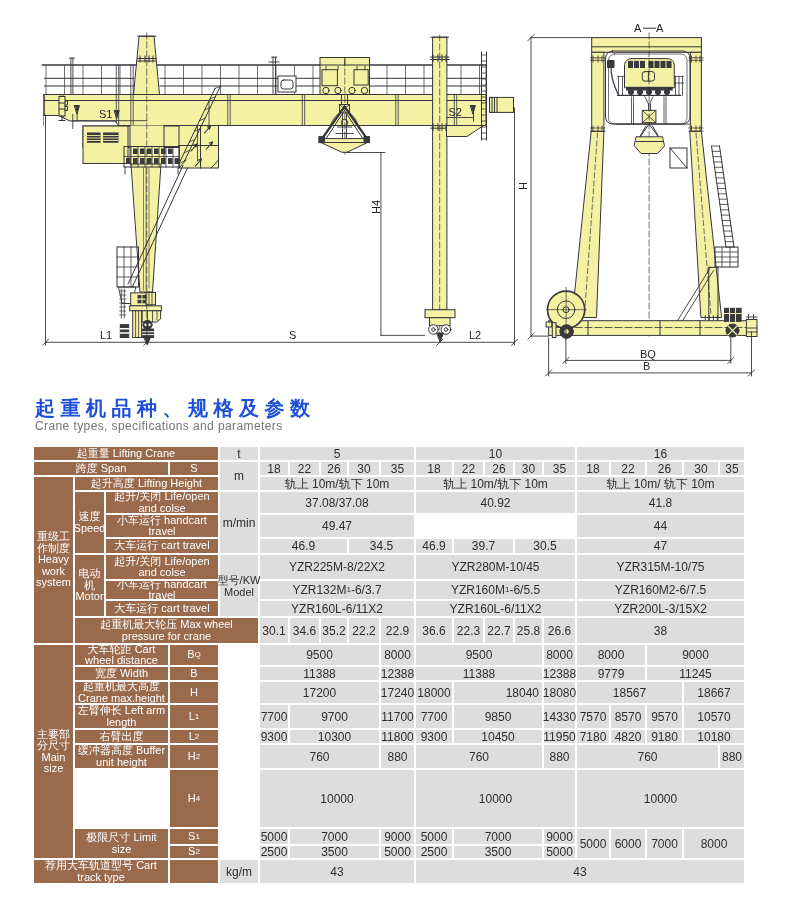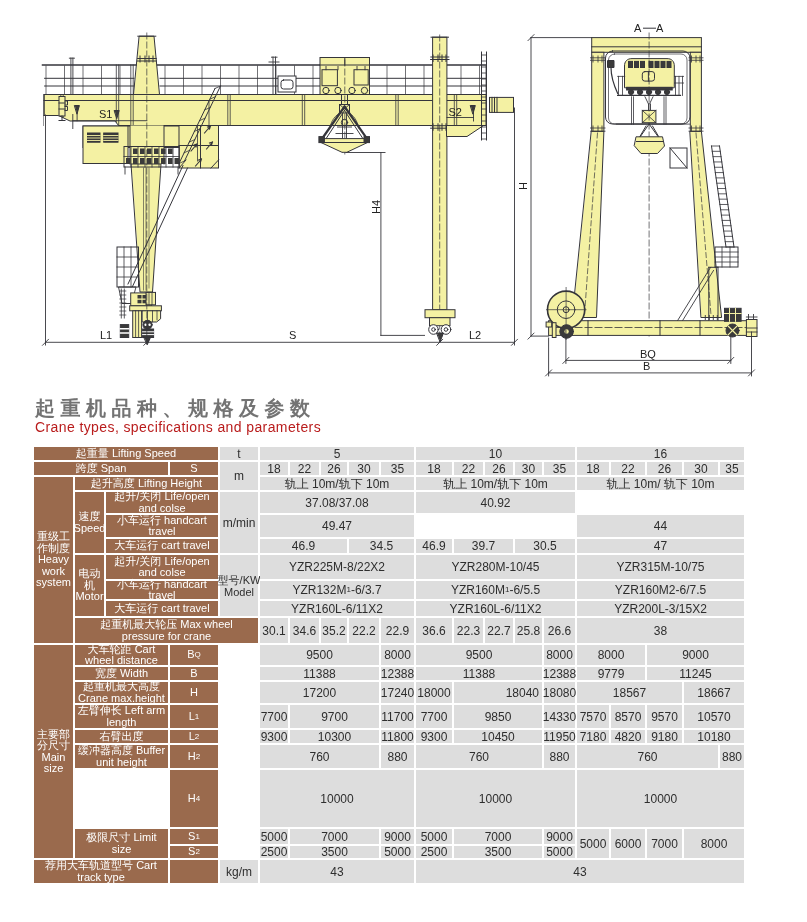--- a/index.html
+++ b/index.html
@@ -1,18 +1,18 @@
 <!DOCTYPE html>
 <html><head><meta charset="utf-8"><title>Crane types, specifications and parameters</title>
 <style>
 html,body{margin:0;padding:0}
 #page{position:relative;width:807px;height:922px;background:#fff;font-family:"Liberation Sans",sans-serif;overflow:hidden}
 #draw{position:absolute;left:0;top:0}
-#t1{position:absolute;left:35px;top:395px;font-size:20px;font-weight:bold;color:#737373;letter-spacing:5.5px}
-#t2{position:absolute;left:35px;top:419px;font-size:14px;color:#b91c1c;letter-spacing:0.4px}
+#t1{position:absolute;left:35px;top:395px;font-size:20px;font-weight:bold;color:#1d4ed8;letter-spacing:5.5px}
+#t2{position:absolute;left:35px;top:419px;font-size:12px;color:#737373;letter-spacing:0.4px}
 #spec{position:absolute;left:34px;top:447px;display:grid;grid-template-columns:39px 29px 62px 48px 38px 28px 29px 26px 30px 33px 36px 29px 28px 27px 31px 32px 34px 35px 34px 24px;grid-template-rows:13px 13px 13px 21px 22px 14px 24px 18px 15px 25px 20px 13px 21px 23px 13px 23px 57px 15px 12px 23px;gap:2px;}
 #spec > div{display:flex;align-items:center;justify-content:center;text-align:center}
 .br{background:#9a6a4d;color:#fff;font-size:11px;line-height:11.5px}
 .gy{background:#dddddd;color:#2e2e2e;font-size:12px;line-height:12px}
 .u{font-size:12px}
 .mod{font-size:11px;line-height:12px}
 .r{justify-content:flex-end !important;padding-right:3px}
 .s10{font-size:10px;line-height:11px}
 sub{font-size:8px;line-height:6px;vertical-align:sub}
 
@@ -374,21 +374,21 @@
         </g>
 </g>
     </svg>
 
 <div id="t1">起重机品种、规格及参数</div>
 
 <div id="t2">Crane types, specifications and parameters</div>
 
 <div id="spec">
 
-<div class="br" style="grid-area:1/1/2/5">起重量 Lifting Speed</div>
+<div class="br" style="grid-area:1/1/2/5">起重量 Lifting Crane</div>
 <div class="gy u" style="grid-area:1/5/2/6">t</div>
 <div class="gy" style="grid-area:1/6/2/11">5</div>
 <div class="gy" style="grid-area:1/11/2/16">10</div>
 <div class="gy" style="grid-area:1/16/2/21">16</div>
 
 <div class="br" style="grid-area:2/1/3/4">跨度 Span</div>
 <div class="br" style="grid-area:2/4/3/5">S</div>
 <div class="gy u" style="grid-area:2/5/4/6">m</div>
 <div class="gy" style="grid-area:2/6/3/7">18</div>
 <div class="gy" style="grid-area:2/7/3/8">22</div>
@@ -410,20 +410,21 @@
 <div class="br" style="grid-area:3/2/4/5">起升高度 Lifting Height</div>
 <div class="gy" style="grid-area:3/6/4/11">轨上 10m/轨下 10m</div>
 <div class="gy" style="grid-area:3/11/4/16">轨上 10m/轨下 10m</div>
 <div class="gy" style="grid-area:3/16/4/21">轨上 10m/ 轨下 10m</div>
 
 <div class="br" style="grid-area:4/2/7/3">速度<br>Speed</div>
 <div class="br" style="grid-area:4/3/5/5">起升/关闭 Life/open<br>and colse</div>
 <div class="gy u" style="grid-area:4/5/7/6">m/min</div>
 <div class="gy" style="grid-area:4/6/5/11">37.08/37.08</div>
 <div class="gy" style="grid-area:4/11/5/16">40.92</div>
+<div class="gy" style="grid-area:4/16/5/21">41.8</div>
 
 <div class="br" style="grid-area:5/3/6/5">小车运行 handcart<br>travel</div>
 <div class="gy" style="grid-area:5/6/6/11">49.47</div>
 <div class="gy" style="grid-area:5/16/6/21">44</div>
 
 <div class="br" style="grid-area:6/3/7/5">大车运行 cart travel</div>
 <div class="gy" style="grid-area:6/6/7/9">46.9</div>
 <div class="gy" style="grid-area:6/9/7/11">34.5</div>
 <div class="gy" style="grid-area:6/11/7/12">46.9</div>
 <div class="gy" style="grid-area:6/12/7/14">39.7</div>

